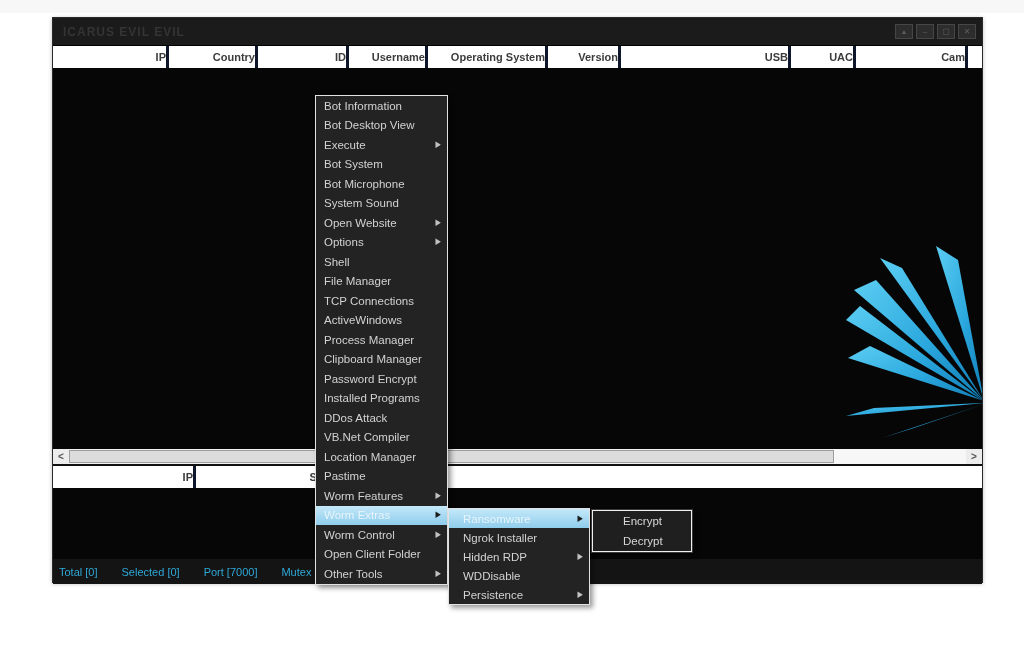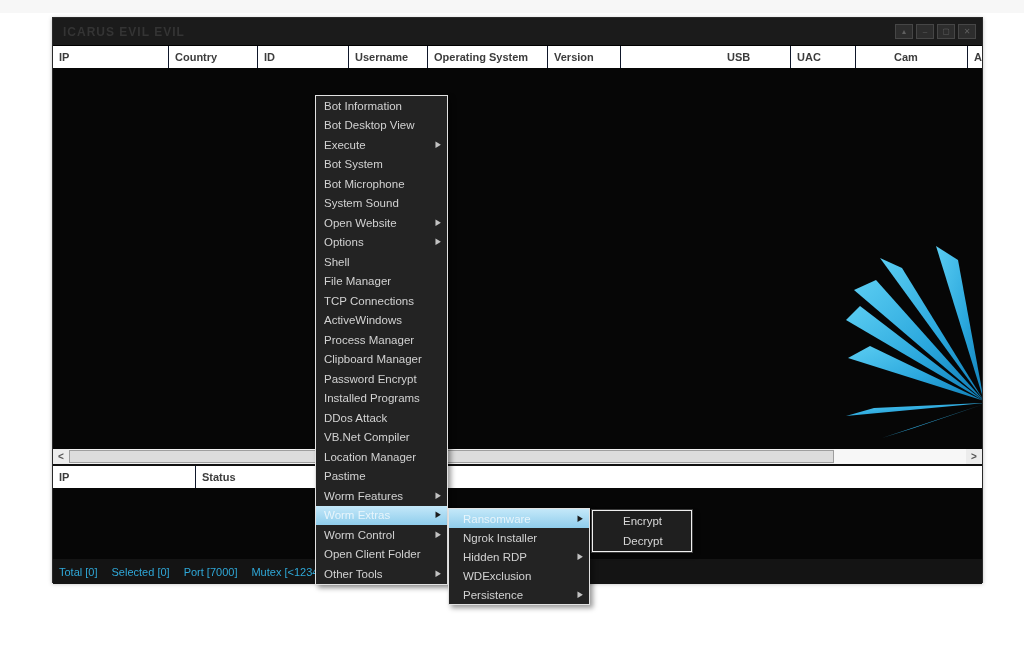--- a/index.html
+++ b/index.html
@@ -23,42 +23,42 @@
   .title-text{color:#343434;font-size:12px;font-weight:bold;letter-spacing:1px;padding-left:4px;white-space:nowrap;}
   .win-controls{margin-left:auto;display:flex;gap:3px;}
   .ctrl-btn{
     width:18px;height:15px;background:#2d2d2d;border:1px solid #464646;
     color:#5f5f5f;font-size:8px;line-height:1;display:flex;align-items:center;justify-content:center;
     box-sizing:border-box;
   }
 
   .table-header{height:22px;flex:0 0 22px;background:#ffffff;display:flex;overflow:hidden;}
   .col{
-    box-sizing:border-box;border-right:1px solid #0f172a;flex:0 0 auto;
+    box-sizing:border-box;border-right:3px solid #0f172a;flex:0 0 auto;
     font-size:11px;font-weight:bold;color:#3c3c3c;
-    padding:5px 0 0 6px;white-space:nowrap;overflow:hidden;
+    padding:5px 0 0 6px;white-space:nowrap;overflow:hidden;text-align:right;
   }
 
   .main-area{height:381px;flex:0 0 381px;background:#060606;position:relative;overflow:hidden;}
   .logo-svg{position:absolute;right:-4px;top:178px;width:140px;height:200px;}
 
   .h-scrollbar{height:15px;flex:0 0 15px;background:#f1f1f1;display:flex;align-items:stretch;}
   .sb-btn{
     width:16px;flex:0 0 16px;background:#ececec;color:#555;font-size:10px;font-weight:bold;
     display:flex;align-items:center;justify-content:center;line-height:1;
   }
   .sb-thumb{width:765px;flex:0 0 765px;background:#dcdcdc;border:1px solid #9e9e9e;box-sizing:border-box;margin:1px 0;}
   .sb-track-rest{flex:1;background:#f7f7f7;}
 
   .divider2{height:2px;flex:0 0 2px;background:#101010;}
   .black2{height:71px;flex:0 0 71px;background:#060606;}
 
   .statusbar{
     height:25px;flex:0 0 25px;background:#141414;display:flex;align-items:center;
-    gap:14px;padding-left:6px;box-sizing:border-box;
+    gap:24px;padding-left:6px;box-sizing:border-box;
     font-size:11px;color:#2fa8d8;white-space:nowrap;overflow:hidden;
   }
 
   
   .menu{
     position:absolute;background:#232323;border:1px solid #e2e2e2;
     box-shadow:3px 3px 5px rgba(0,0,0,.4);box-sizing:border-box;
   }
   .menu1{left:315px;top:95px;width:133px;z-index:10;}
   .menu2{left:448px;top:508px;width:142px;z-index:11;}
@@ -322,25 +322,25 @@
     <div class="menu-item">
       <span>Ngrok Installer</span>
       <span class="arrow" style="visibility: hidden;">▶</span>
     </div>
 
     <div class="menu-item">
       <span>Hidden RDP</span>
       <span class="arrow">▶</span>
     </div>
 
-
-    <div class="menu-item">
-      <span>WDExclusion</span>
-      <span class="arrow" style="visibility: hidden;">▶</span>
-    </div>
+    <div class="menu-item">
+      <span>WDDisable</span>
+      <span class="arrow" style="visibility: hidden;">▶</span>
+    </div>
+
 
     <div class="menu-item">
       <span>Persistence</span>
       <span class="arrow">▶</span>
     </div>
   </div>
 
 <div class="menu menu3">
 
     <div class="menu-item">

